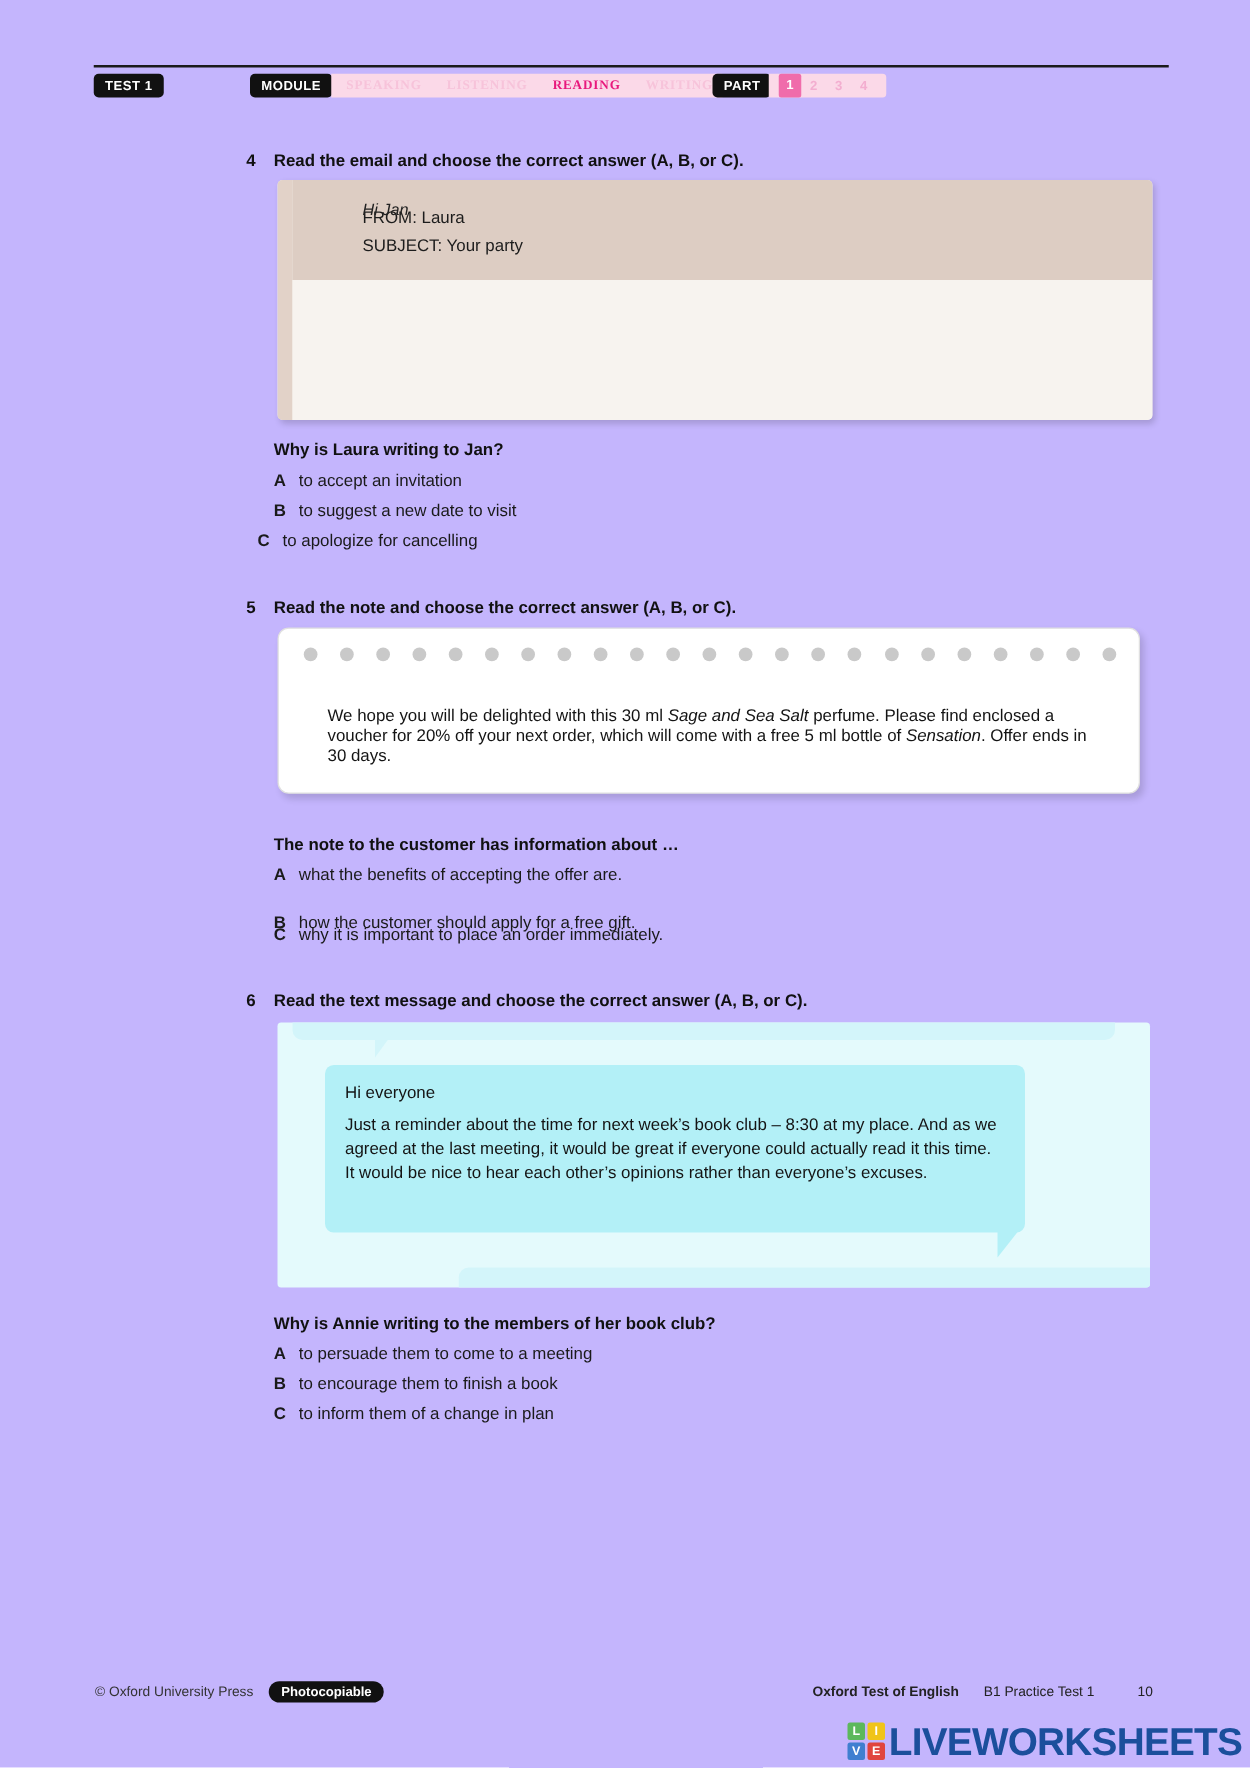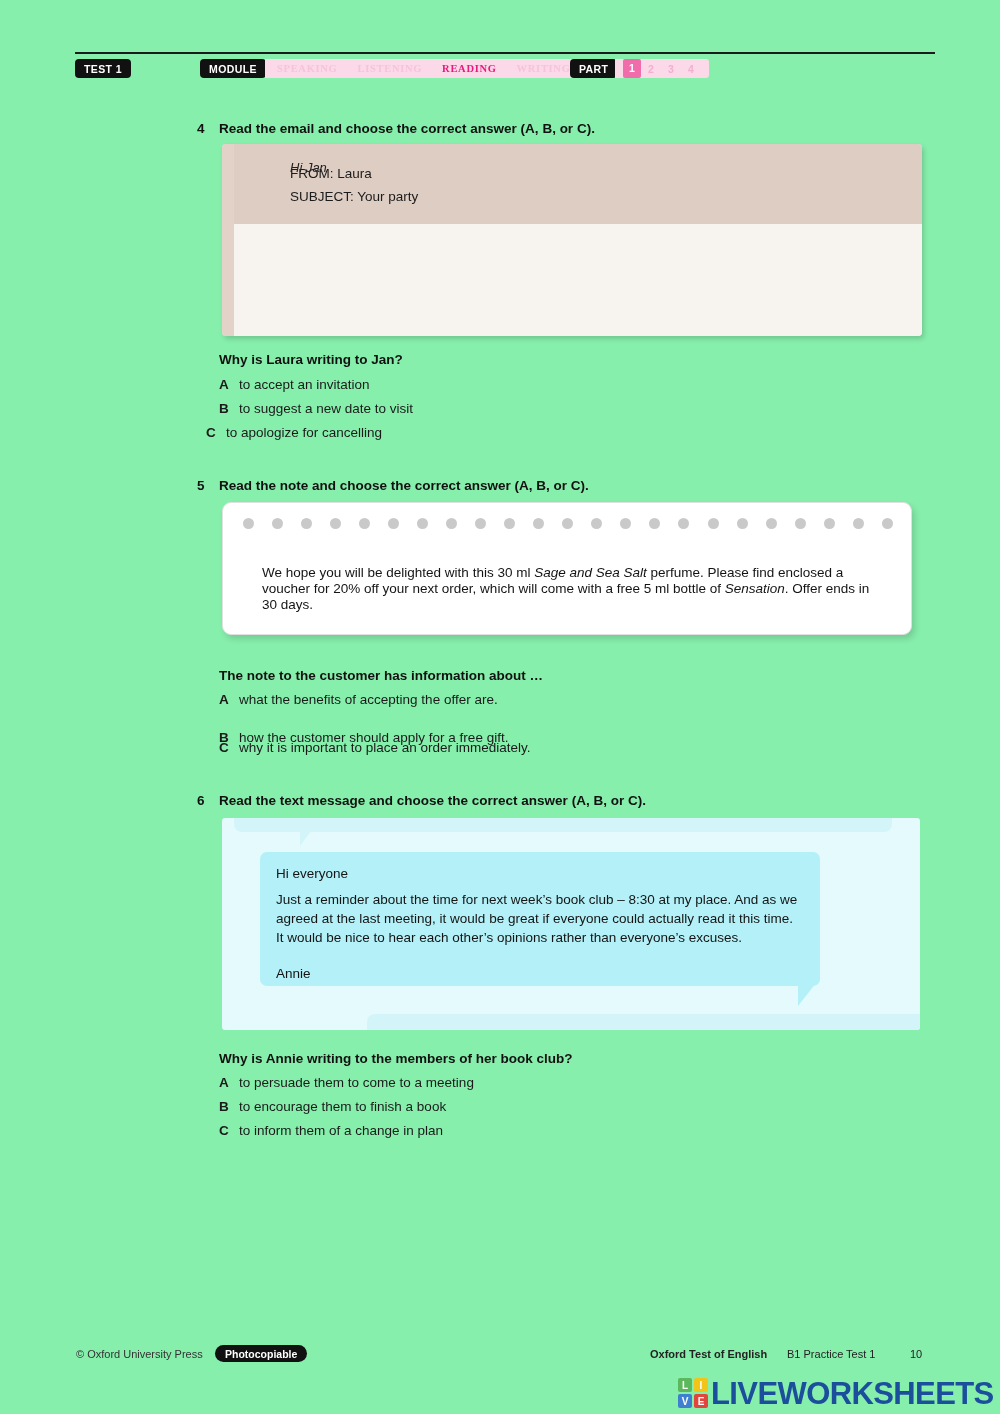--- a/index.html
+++ b/index.html
@@ -16,21 +16,21 @@
     color: #1a1a1a;
     overflow: hidden;
   }
 
   
   .page {
     position: absolute;
     left: 0; top: 0;
     width: 1000px;
     height: 1414px;
-    background: #86efac;
+    background: #c4b5fd;
   }
 
   
   .header {
     position: absolute;
     left: 75px;
     top: 52px;
     width: 860px;
     height: 28px;
   }
@@ -469,21 +469,20 @@
   <div class="qtitle" style="left:219px; top:793px;">Read the text message and choose the correct answer (<b>A</b>, <b>B</b>, or <b>C</b>).</div>
 
   <div class="sms-area">
     <div class="ghost-bubble" id="ghost-top"></div>
     <div id="ghost-top-tail"></div>
     <div class="ghost-bubble" id="ghost-bottom"></div>
 
     <div class="sms-bubble">
       <div class="sms-line" id="sms-greet">Hi everyone</div>
       <div class="sms-line" id="sms-body">Just a reminder about the time for next week’s book club – 8:30 at my place. And as we agreed at the last meeting, it would be great if everyone could actually read it this time. It would be nice to hear each other’s opinions rather than everyone’s excuses.</div>
-      <div class="sms-line" id="sms-sign">Annie</div>
     </div>
     <div class="sms-bubble-tail"></div>
   </div>
 
   <div class="stem" style="left:219px; top:1051px;">Why is Annie writing to the members of her book club?</div>
   <div class="opt" style="left:219px; top:1075px;">
     <span class="lab">A</span><span>to persuade them to come to a meeting</span>
   </div>
   <div class="opt" style="left:219px; top:1099px;">
     <span class="lab">B</span><span>to encourage them to finish a book</span>

